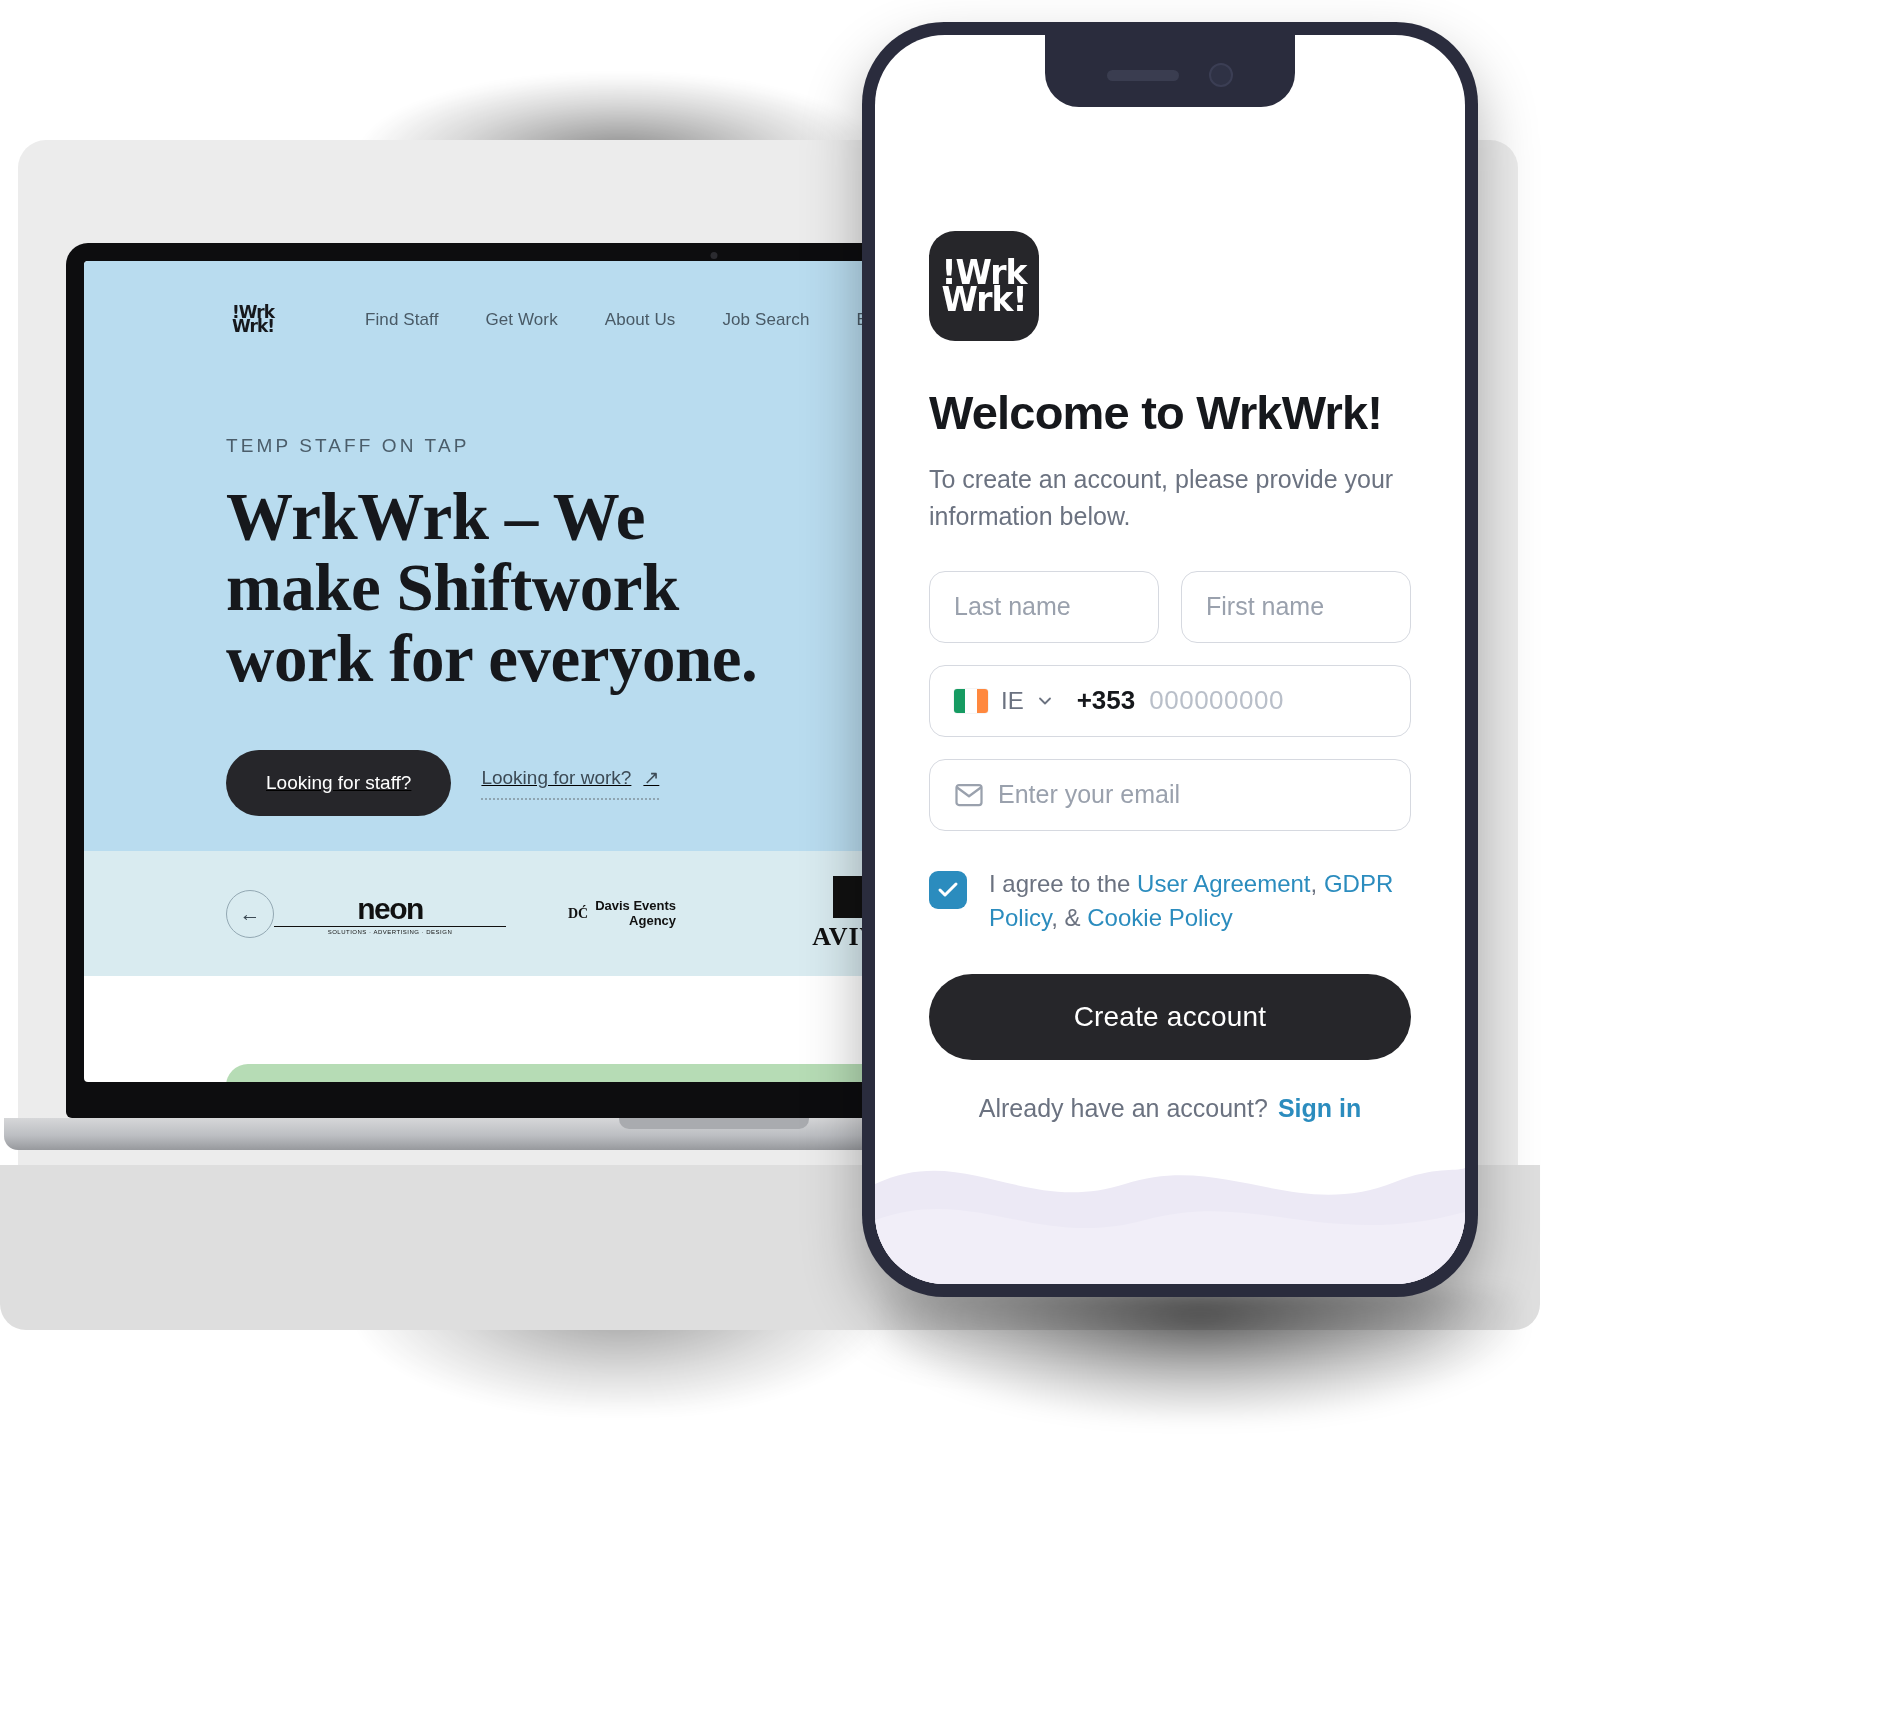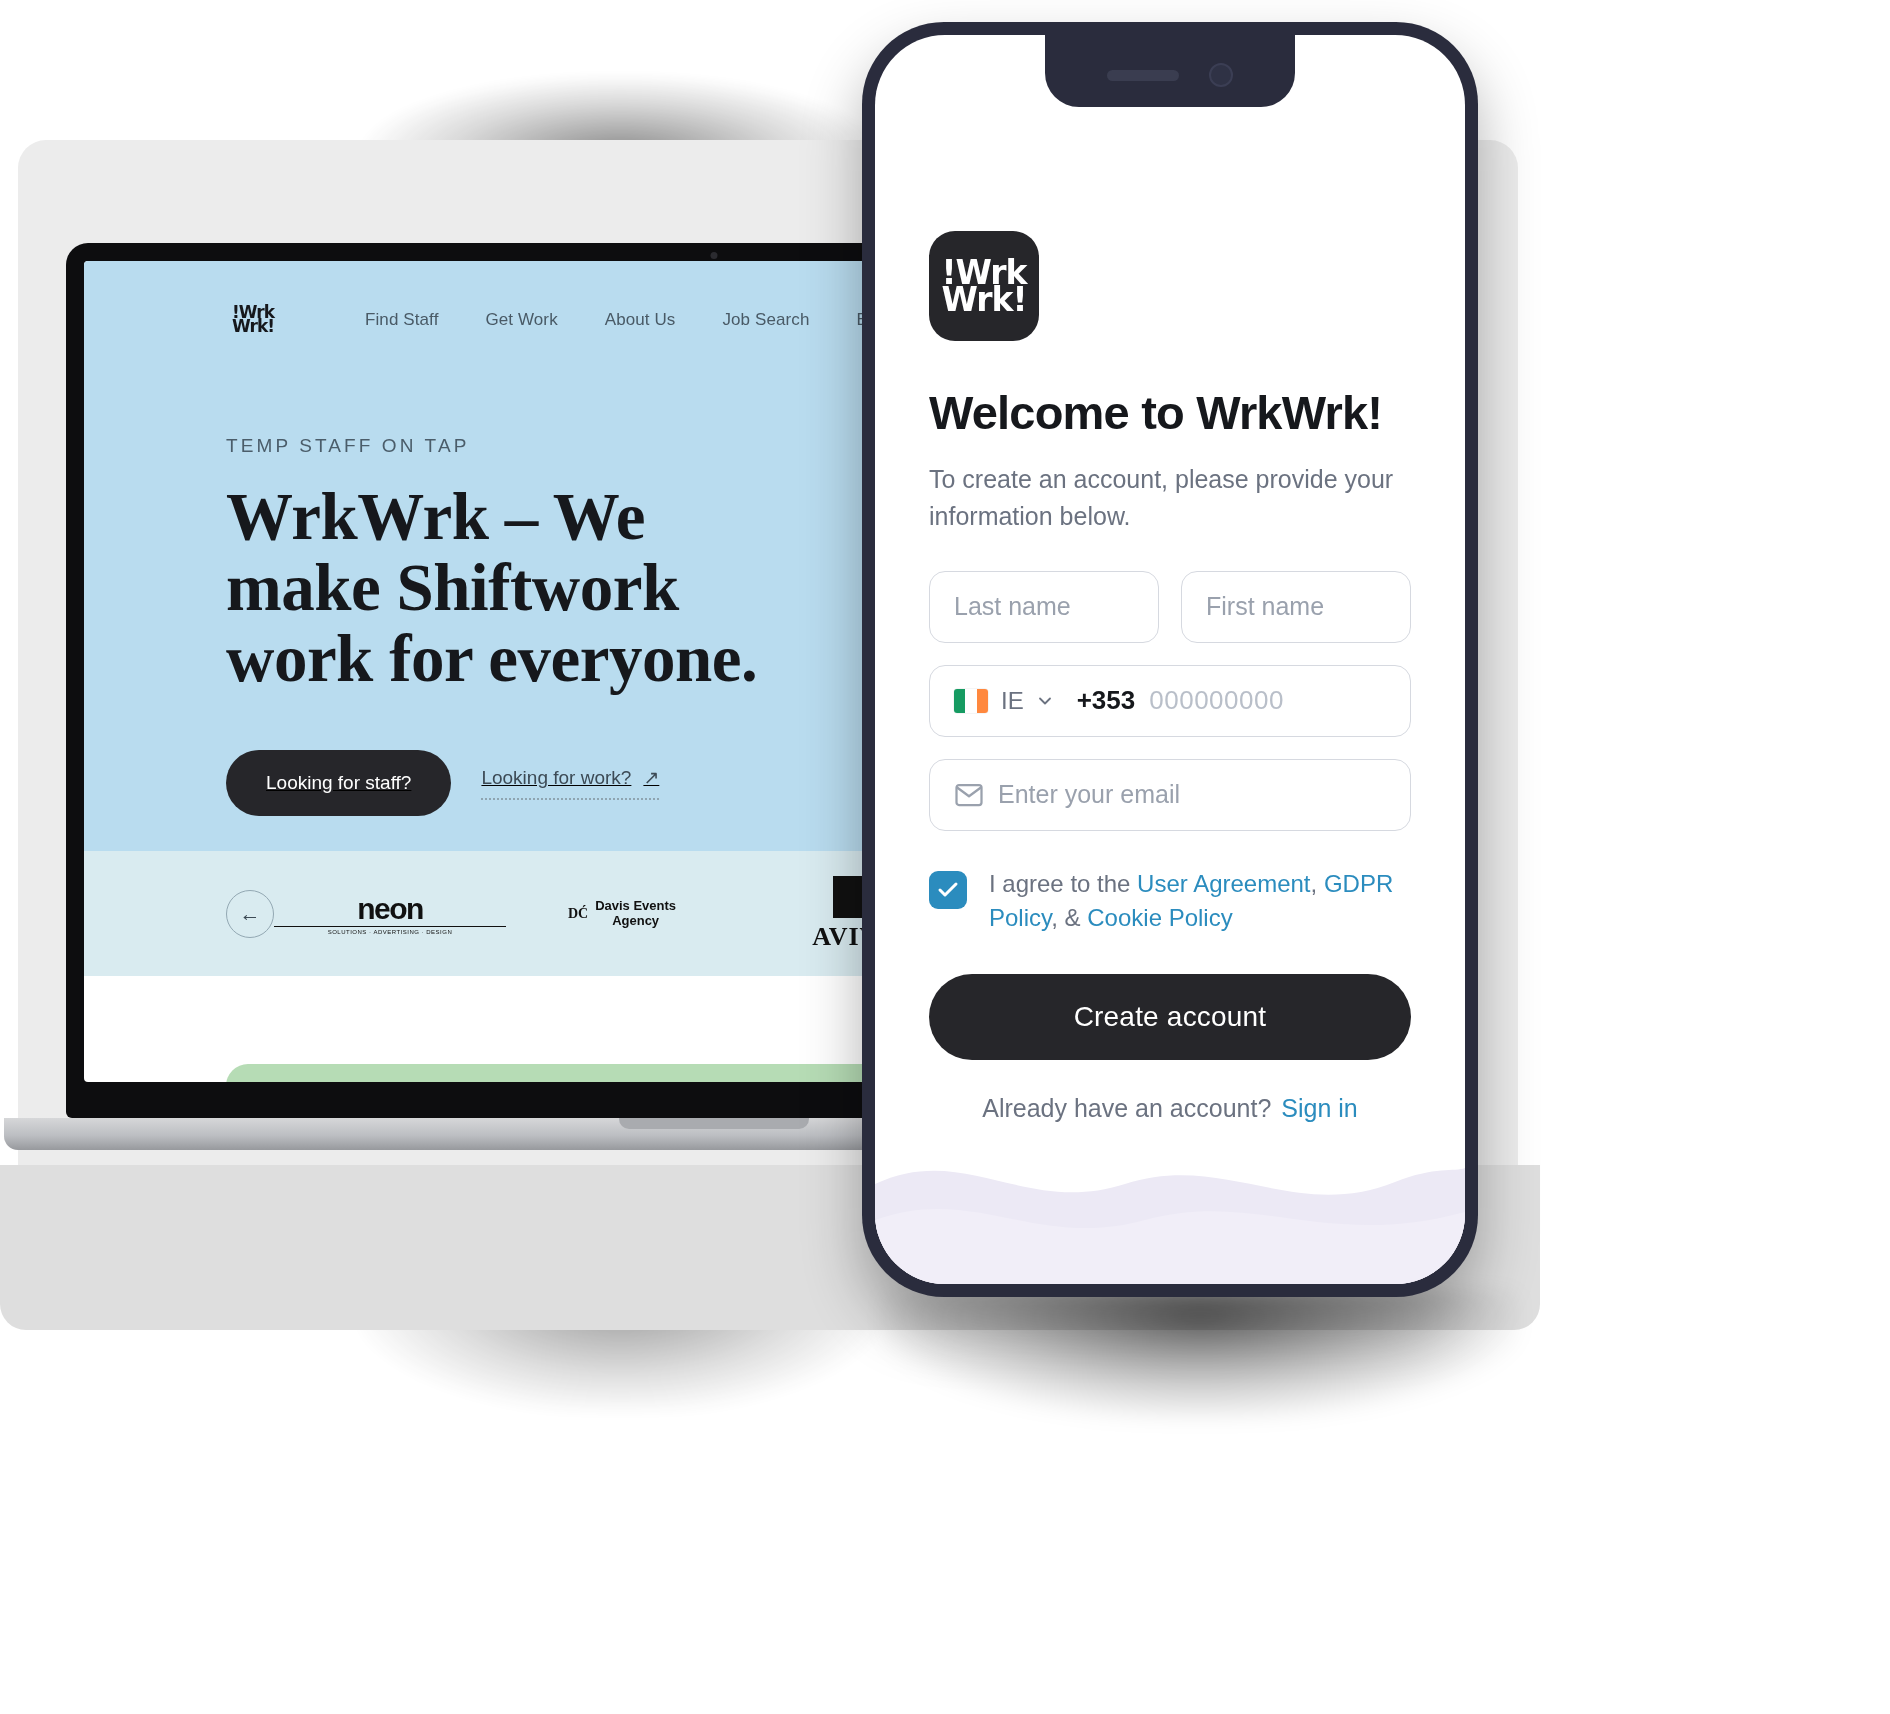--- a/index.html
+++ b/index.html
@@ -102,21 +102,21 @@
     width:48px; height:48px; border-radius:50%; border:1.6px solid #93a8b3;
     display:flex; align-items:center; justify-content:center; color:#3c4a55;
     font-size:21px; background:transparent; cursor:pointer; flex:0 0 auto;
   }
   .brands{ display:flex; align-items:center; gap:0; flex:1; }
   .brand{ flex:1; text-align:center; color:#111; }
   .brand-neon{ font-size:30px; font-weight:bold; letter-spacing:-1.5px; }
   .brand-neon small{ display:block; font-size:6px; letter-spacing:.5px; font-weight:normal; border-top:1px solid #111; padding-top:2px; }
   .brand-davis{ display:inline-flex; align-items:center; gap:7px; }
   .brand-davis .dmark{ font-family:"Liberation Serif",serif; font-weight:bold; font-size:14px; }
-  .brand-davis .dtxt{ font-size:13px; font-weight:bold; line-height:1.15; text-align:center; }
+  .brand-davis .dtxt{ font-size:13px; font-weight:bold; line-height:1.15; text-align:right; }
   .brand-aviva .sq{ width:42px; height:42px; background:#111; margin:0 auto 4px; }
   .brand-aviva .nm{ font-family:"Liberation Serif",serif; font-weight:bold; font-size:26px; letter-spacing:1px; }
   .brand-m{ font-family:"Liberation Serif",serif; font-weight:bold; font-size:36px; }
 
   .site-white{ background:#fff; height:88px; }
   .site-green{
     margin:0 142px; height:120px; background:#b6dcb5; border-radius:22px 22px 0 0;
   }
 
   
@@ -199,21 +199,21 @@
   .agree-text a{ color:#2b8cbe; text-decoration:none; }
 
   .create-btn{
     width:100%; margin-top:38px; height:86px; border-radius:46px;
     background:#26262a; color:#fff; border:none; font-size:28px;
     font-family:"Liberation Sans",sans-serif; cursor:pointer; letter-spacing:.2px;
   }
   .signin-row{
     margin-top:34px; text-align:center; font-size:25px; color:#6b7280;
   }
-  .signin-row a{ color:#2b8cbe; text-decoration:none; font-weight:normal; margin-left:10px; }
+  .signin-row a{ color:#2b8cbe; text-decoration:none; font-weight:bold; margin-left:10px; }
 
   .wave{
     position:absolute; left:0; right:0; bottom:0; height:160px; overflow:hidden;
   }
 </style>
 </head>
 <body>
 
 <div class="stage">
 

